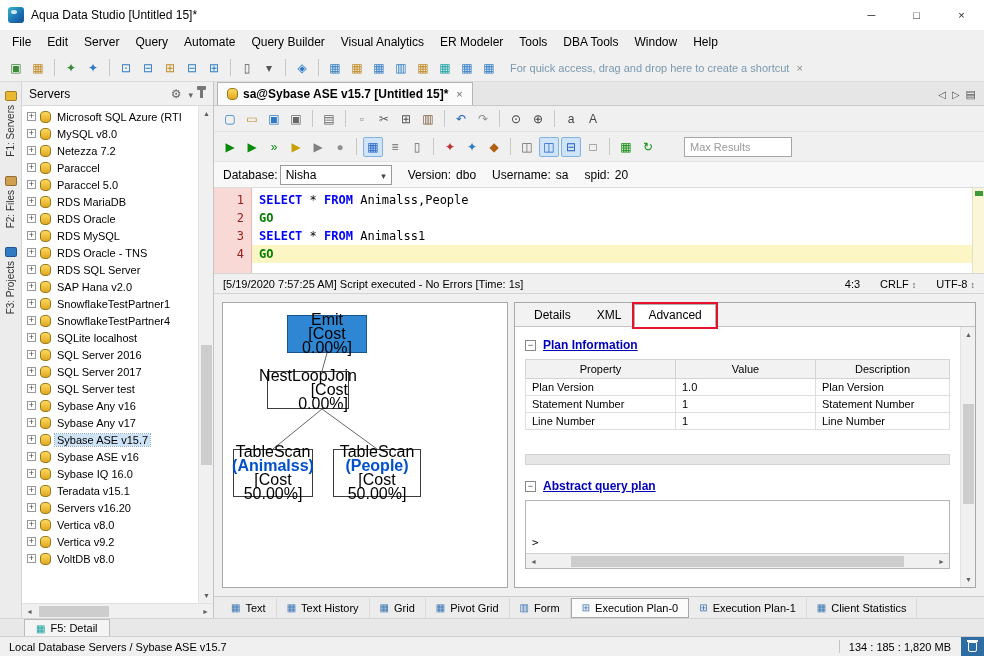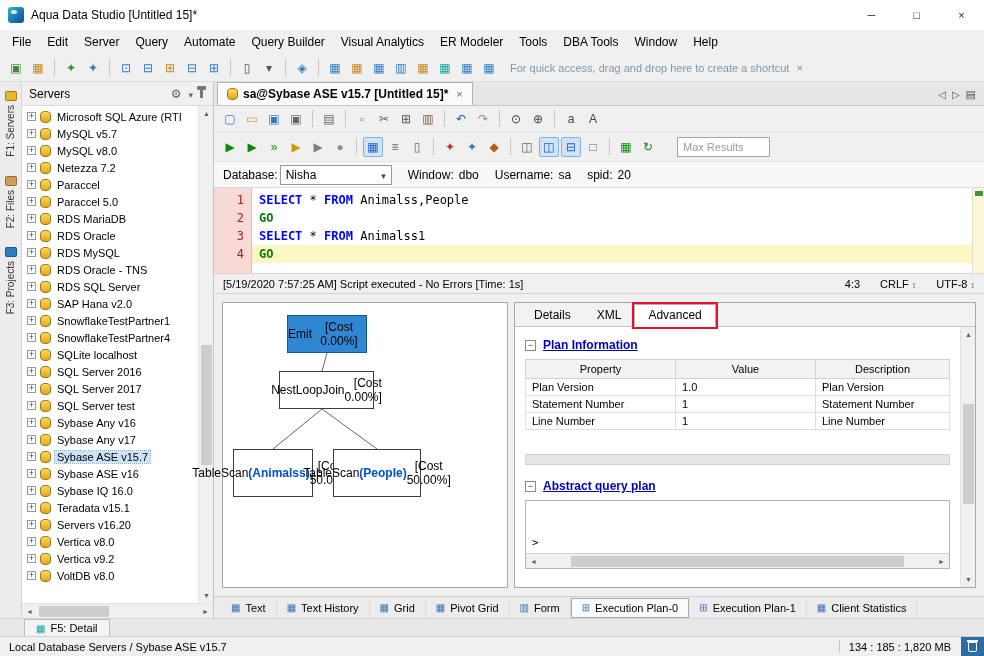--- a/index.html
+++ b/index.html
@@ -80,21 +80,21 @@
   .doc-tab { height: 23px; background: #fbfbfb; border: 1px solid #b4b4b4; border-bottom: none; display: flex; align-items: center; gap: 5px; padding: 0 9px; font-size: 12px; font-weight: bold; }
   .doc-tab-close { color: #666; font-weight: normal; font-size: 11px; margin-left: 3px; }
   .doctab-nav { margin-left: auto; display: flex; align-items: center; gap: 6px; padding: 0 8px 4px 0; color: #555; }
   .nav-back::before { content: "◁"; font-size: 10px; }
   .nav-fwd::before { content: "▷"; font-size: 10px; }
   .tab-list::before { content: "▤"; font-size: 11px; }
 
   .etoolbar { display: flex; align-items: center; padding: 0 5px; background: #f0f0f0; border-bottom: 1px solid #e4e4e4; flex: none; }
   .etb1 { height: 26px; }
   .etb2 { height: 30px; }
-  .max-results { width: 93px; height: 20px; border: 1px solid #a6a6a6; background: #fff; font-family: "Liberation Sans", sans-serif; font-size: 11px; padding: 0 5px; margin-left: 18px; }
+  .max-results { width: 108px; height: 20px; border: 1px solid #a6a6a6; background: #fff; font-family: "Liberation Sans", sans-serif; font-size: 11px; padding: 0 5px; margin-left: 25px; }
   .max-results::placeholder { color: #9a9a9a; }
 
   .dbrow { height: 26px; display: flex; align-items: center; padding: 0 9px; background: #f8f8f8; border-bottom: 1px solid #dcdcdc; font-size: 12px; flex: none; }
   .combo { min-width: 112px; height: 20px; border: 1px solid #9a9a9a; background: #fff; display: flex; align-items: center; justify-content: space-between; padding: 0 5px; margin-left: 2px; }
   .combo-arrow::before { content: "▾"; font-size: 9px; color: #444; }
   .lbl.sp { margin-left: 16px; }
   .val { margin-left: 5px; }
 
   
   .sqleditor { height: 86px; background: #fff; border-bottom: 1px solid #d6d6d6; display: flex; font-family: "DejaVu Sans Mono", monospace; font-size: 12px; flex: none; }
@@ -108,21 +108,21 @@
 
   .estatus { height: 20px; background: #f0f0f0; border-bottom: 1px solid #d4d4d4; display: flex; align-items: center; font-size: 11px; padding: 0 9px; flex: none; }
   .es-left { flex: 1; }
   .es-item { margin-left: 20px; display: flex; align-items: center; }
   .updown-icon::before { content: "↕"; font-size: 9px; color: #555; margin-left: 3px; }
 
   
   .results { flex: 1; display: flex; padding: 8px; gap: 6px; min-height: 0; background: #f0f0f0; }
   .plan-panel { width: 286px; background: #fff; border: 1px solid #a8a8a8; position: relative; flex: none; }
   .connectors { position: absolute; left: 0; top: 0; }
-  .plan-node { position: absolute; background: #fff; border: 1px solid #3c3c3c; display: flex; flex-direction: row; align-items: center; justify-content: center; font-size: 12px; line-height: 14px; text-align: center; }
+  .plan-node { position: absolute; background: #fff; border: 1px solid #3c3c3c; display: flex; flex-direction: column; align-items: center; justify-content: center; font-size: 16px; line-height: 14px; text-align: center; }
   .plan-node.selected { border-color: #17558e; }
   .node-line.tbl { color: #0050cc; font-weight: bold; }
 
   .details-panel { flex: 1; background: #fff; border: 1px solid #a8a8a8; display: flex; flex-direction: column; min-width: 0; }
   .dtabs { height: 24px; display: flex; align-items: flex-end; background: #f2f2f2; border-bottom: 1px solid #c4c4c4; padding-left: 6px; flex: none; }
   .dtab { padding: 3px 13px 4px 13px; font-size: 12px; }
   .dtab.active { background: #fff; border: 1px solid #b0b0b0; border-bottom: 1px solid #fff; margin-bottom: -1px; }
   .dcontent { flex: 1; display: flex; min-height: 0; }
   .dscroll-area { flex: 1; padding: 8px 10px 0 10px; min-width: 0; overflow: hidden; }
   .section-header { display: flex; align-items: center; gap: 7px; margin: 3px 0 7px 0; }
@@ -251,25 +251,20 @@
       <div class="tree-wrap">
         <div class="tree">
             <div class="tree-row">
               <span class="expander"></span>
               <span class="tree-db-icon"></span>
               <span class="tree-label">Microsoft SQL Azure (RTI</span>
             </div>
             <div class="tree-row">
               <span class="expander"></span>
               <span class="tree-db-icon"></span>
-              <span class="tree-label">MySQL v5.7</span>
-            </div>
-            <div class="tree-row">
-              <span class="expander"></span>
-              <span class="tree-db-icon"></span>
               <span class="tree-label">MySQL v8.0</span>
             </div>
             <div class="tree-row">
               <span class="expander"></span>
               <span class="tree-db-icon"></span>
               <span class="tree-label">Netezza 7.2</span>
             </div>
             <div class="tree-row">
               <span class="expander"></span>
               <span class="tree-db-icon"></span>
@@ -475,21 +470,21 @@
           </span>
         <input class="max-results" type="text" readonly="" placeholder="Max Results" style="">
       </div>
 
       <div class="dbrow">
         <span class="lbl">Database:</span>
         <div class="combo">
           <span>Nisha</span>
           <span class="combo-arrow"></span>
         </div>
-        <span class="lbl sp">Window:</span>
+        <span class="lbl sp">Version:</span>
         <span class="val">dbo</span>
         <span class="lbl sp">Username:</span>
         <span class="val">sa</span>
         <span class="lbl sp">spid:</span>
         <span class="val">20</span>
       </div>
 
       <div class="sqleditor">
         <div class="gutter">
             <div class="gutter-num">1</div>
@@ -526,21 +521,21 @@
         <div class="plan-panel">
           <svg class="connectors" width="284" height="284">
             <line x1="104" y1="50" x2="99" y2="68" stroke="#666" stroke-width="1"></line>
             <line x1="99" y1="106" x2="50" y2="146" stroke="#666" stroke-width="1"></line>
             <line x1="99" y1="106" x2="154" y2="146" stroke="#666" stroke-width="1"></line>
           </svg>
         <div class="plan-node selected" style="left: 64px; top: 12px; width: 80px; height: 38px; background: rgb(47, 134, 210);">
               <div class="node-line">Emit</div>
               <div class="node-line">[Cost 0.00%]</div>
             </div>
-            <div class="plan-node" style="left: 56px; top: 68px; width: 95px; height: 38px; text-align: right;">
+            <div class="plan-node" style="left: 44px; top: 68px; width: 82px; height: 38px; text-align: right;">
               <div class="node-line">NestLoopJoin</div>
               <div class="node-line">[Cost 0.00%]</div>
             </div>
             <div class="plan-node" style="left: 10px; top: 146px; width: 80px; height: 48px;">
               <div class="node-line">TableScan</div>
               <div class="node-line tbl">(Animalss)</div>
               <div class="node-line">[Cost 50.00%]</div>
             </div>
             <div class="plan-node" style="left: 110px; top: 146px; width: 88px; height: 48px;">
               <div class="node-line">TableScan</div>

